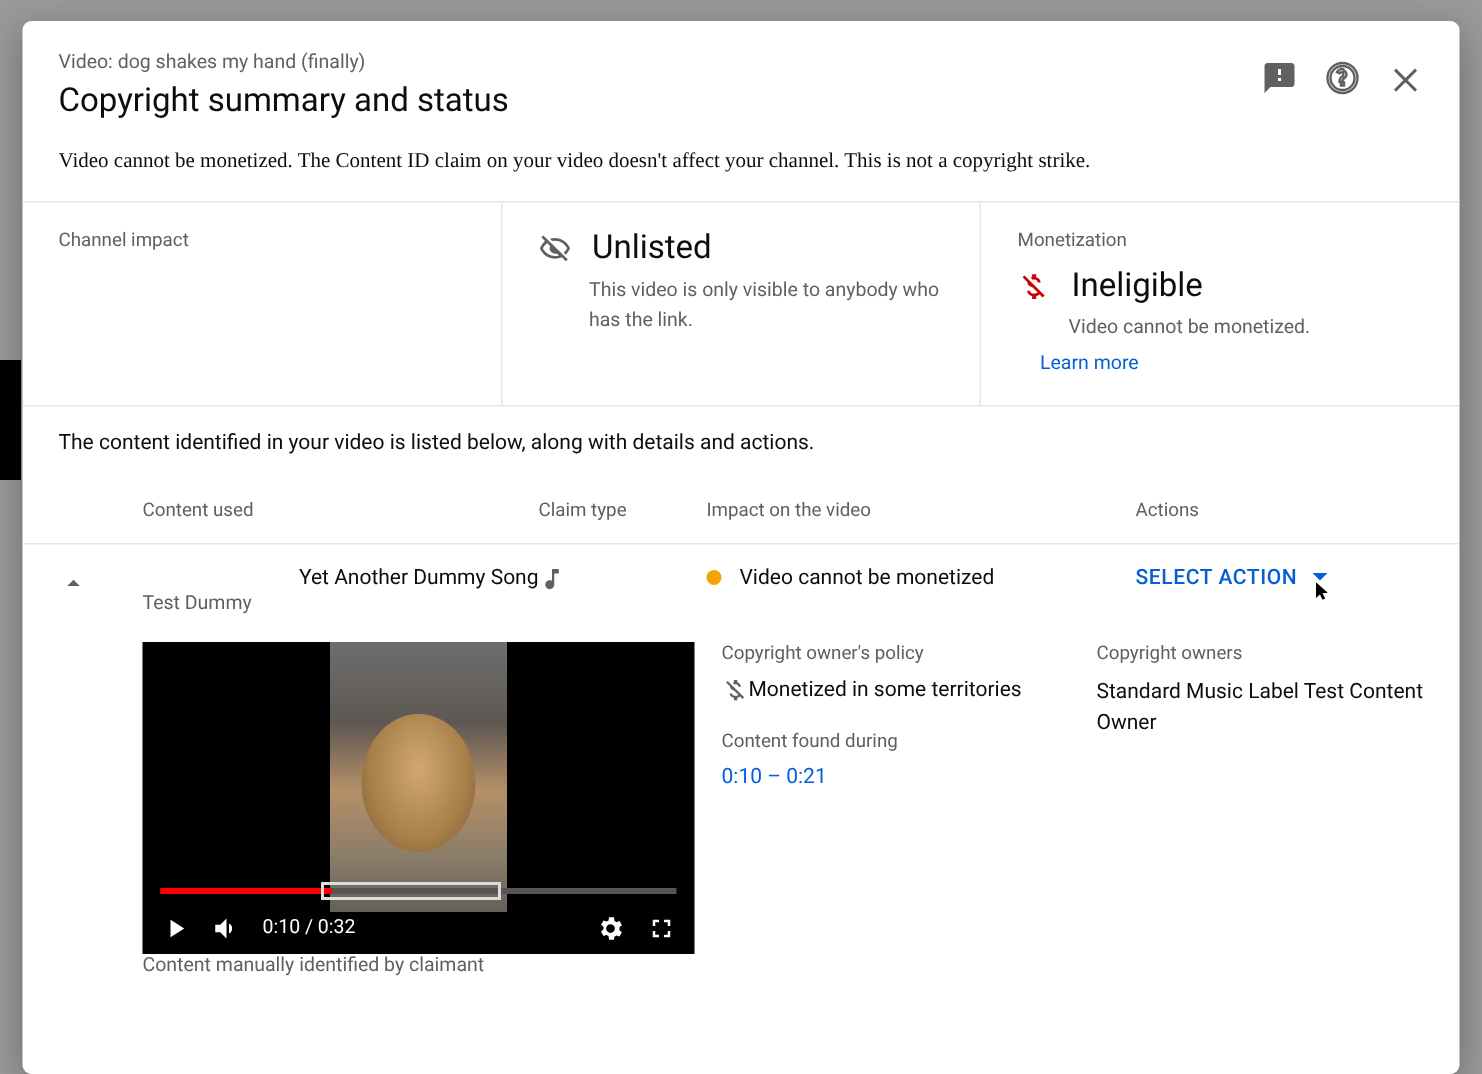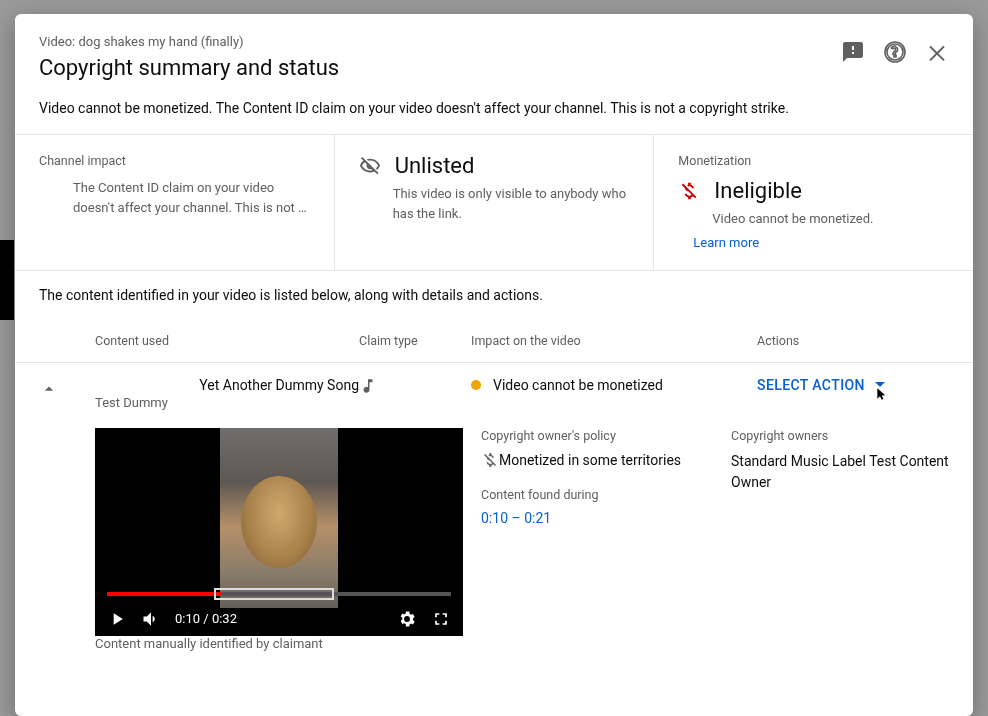--- a/index.html
+++ b/index.html
@@ -57,20 +57,21 @@
   .icon-btn {
     width: 24px; height: 24px;
     fill: #606060;
     cursor: pointer;
   }
   .warning {
     padding: 4px 24px 18px 24px;
     font-size: 14px;
     color: #0d0d0d;
     border-bottom: 1px solid #e5e5e5;
+    font-family: Liberation Serif, serif;
   }
   .status-row {
     display: flex;
     border-bottom: 1px solid #e5e5e5;
   }
   .status-card {
     flex: 1;
     padding: 18px 24px 20px 24px;
     border-right: 1px solid #e5e5e5;
   }
@@ -238,21 +239,20 @@
           <path d="M18.3 5.71L12 12.01l-6.3-6.3-1.41 1.41 6.3 6.3-6.3 6.29 1.41 1.41 6.3-6.29 6.3 6.29 1.41-1.41-6.3-6.29 6.3-6.3z"></path>
         </svg>
     </div>
   </div>
 
   <div class="warning">Video cannot be monetized. The Content ID claim on your video doesn't affect your channel. This is not a copyright strike.</div>
 
   <div class="status-row">
     <div class="status-card">
       <div class="status-label">Channel impact</div>
-      <div class="status-desc">The Content ID claim on your video doesn't affect your channel. This is not …</div>
     </div>
 
     <div class="status-card">
       <div class="status-head">
         <svg class="status-icon" viewBox="0 0 24 24" fill="#606060">
             <path d="M12 6c3.79 0 7.17 2.13 8.82 5.5-.59 1.22-1.43 2.3-2.45 3.18l1.42 1.42A13.7 13.7 0 0023 11.5C21.27 7.11 17 4 12 4c-1.27 0-2.49.2-3.64.57l1.64 1.64C10.69 6.07 11.34 6 12 6zM2.1 3.51L4.7 6.11A13.6 13.6 0 001 11.5C2.73 15.89 7 19 12 19c1.73 0 3.39-.37 4.88-1.03l3.01 3.01 1.41-1.41L3.51 2.1 2.1 3.51zM12 17c-3.79 0-7.17-2.13-8.82-5.5.72-1.48 1.82-2.75 3.17-3.7l2.1 2.1A4 4 0 0012 15.5c.46 0 .91-.08 1.33-.23l1.56 1.56c-.92.11-1.88.17-2.89.17z"></path>
           </svg>
         <div class="status-value">Unlisted</div>
       </div>
       <div class="status-desc">This video is only visible to anybody who has the link.</div>

